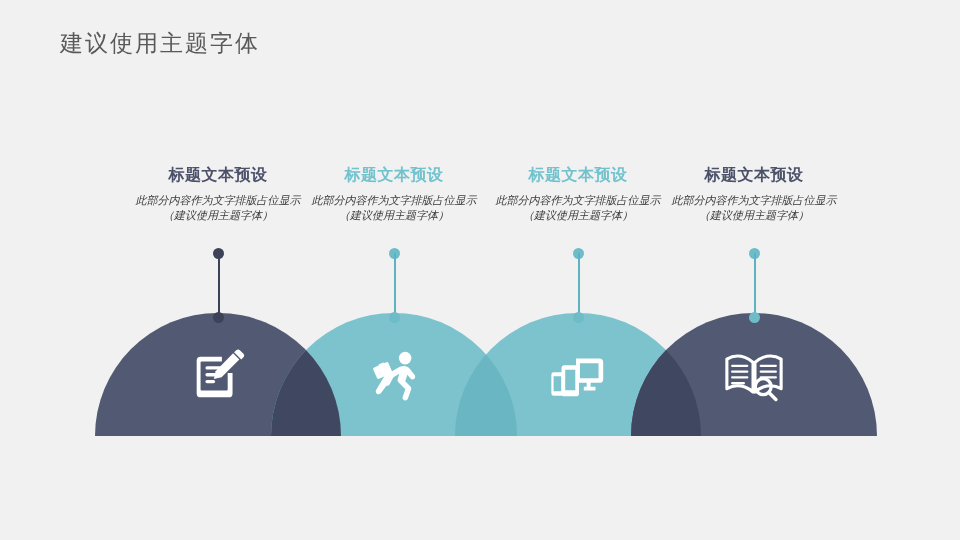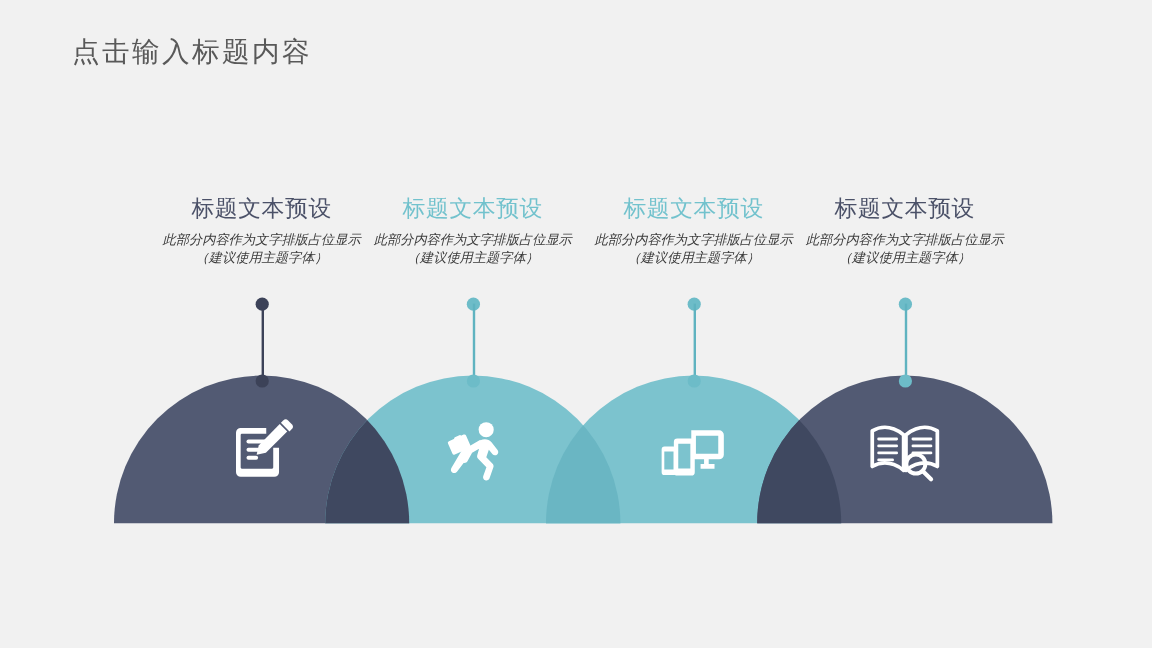--- a/index.html
+++ b/index.html
@@ -45,22 +45,22 @@
     pointer-events: none;
   }
 
   
   .col {
     position: absolute;
     width: 190px;
     text-align: center;
   }
   .col-head {
-    font-size: 19px;
-    font-weight: normal;
+    font-size: 16px;
+    font-weight: bold;
     line-height: 24px;
     letter-spacing: 0.5px;
     white-space: nowrap;
   }
   .col-body {
     margin-top: 6px;
     font-size: 11px;
     line-height: 15px;
     color: #3b3b3b;
     padding: 0 6px;
@@ -112,21 +112,21 @@
     width: 62px;
     height: 62px;
   }
   .icon-slot svg { display: block; width: 62px; height: 62px; }
 </style>
 </head>
 <body>
 
 <div class="slide">
 
-  <div class="slide-title">点击输入标题内容</div>
+  <div class="slide-title">建议使用主题字体</div>
 
   <svg class="domes" width="960" height="540" viewBox="0 0 960 540">
     <defs>
       <clipPath id="floorClip">
         <rect x="0" y="280" width="960" height="156"></rect>
       </clipPath>
     </defs>
     <g clip-path="url(#floorClip)">
 
       <circle cx="218" cy="436" r="123" fill="#525a73"></circle>

